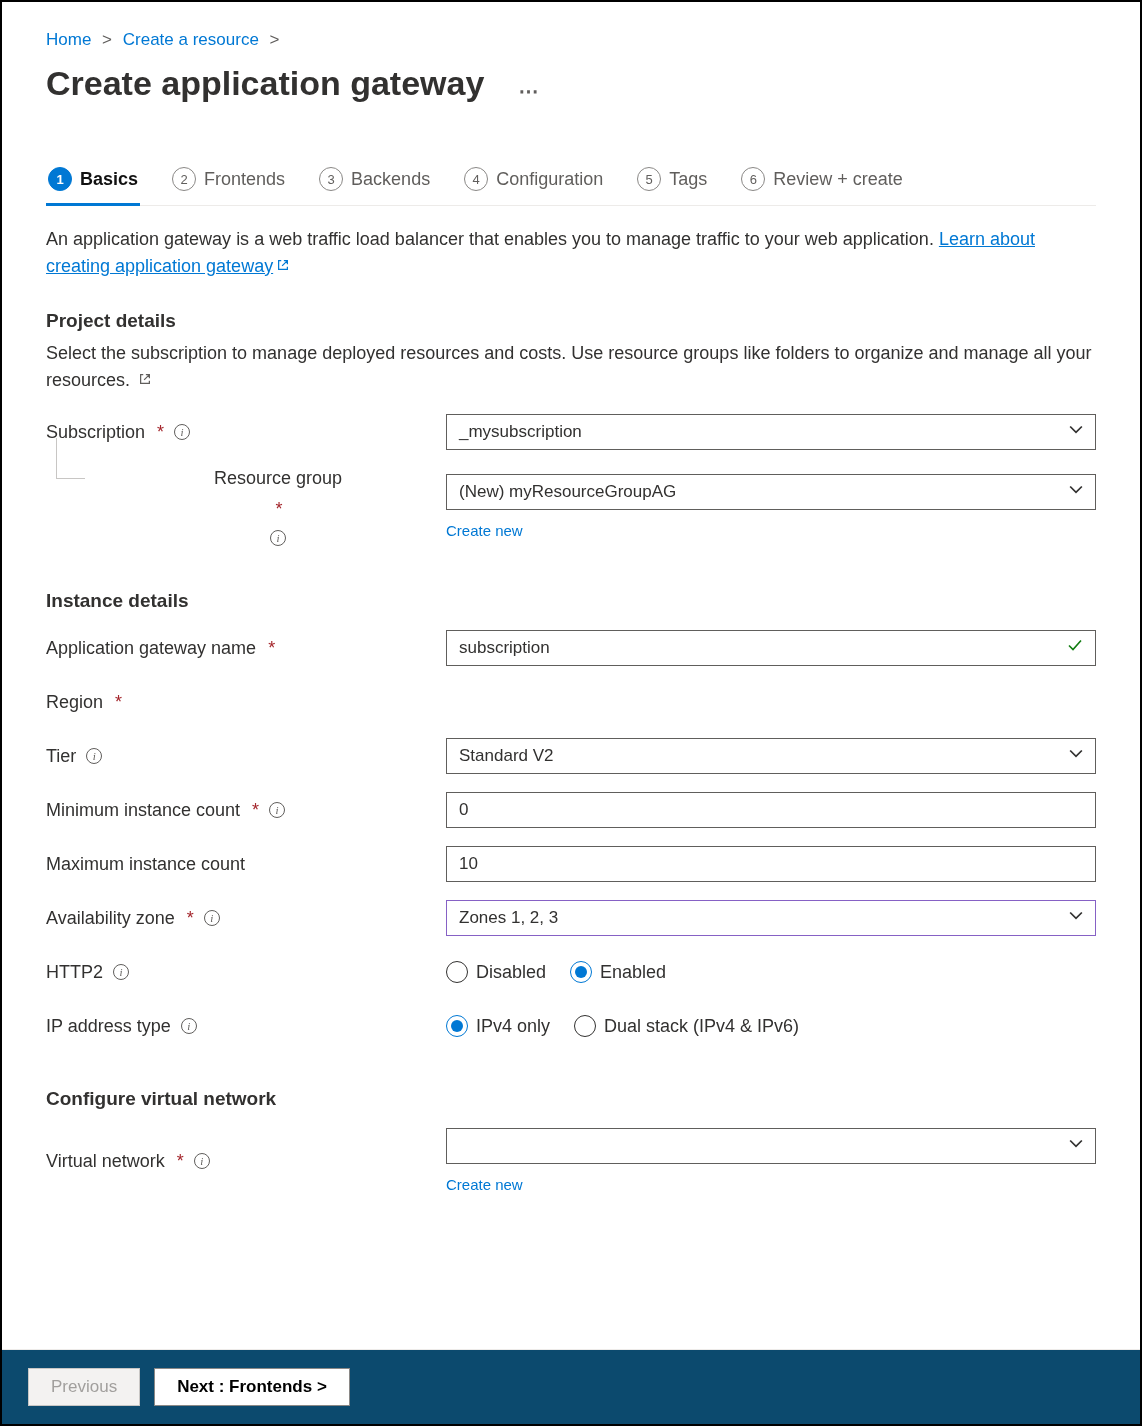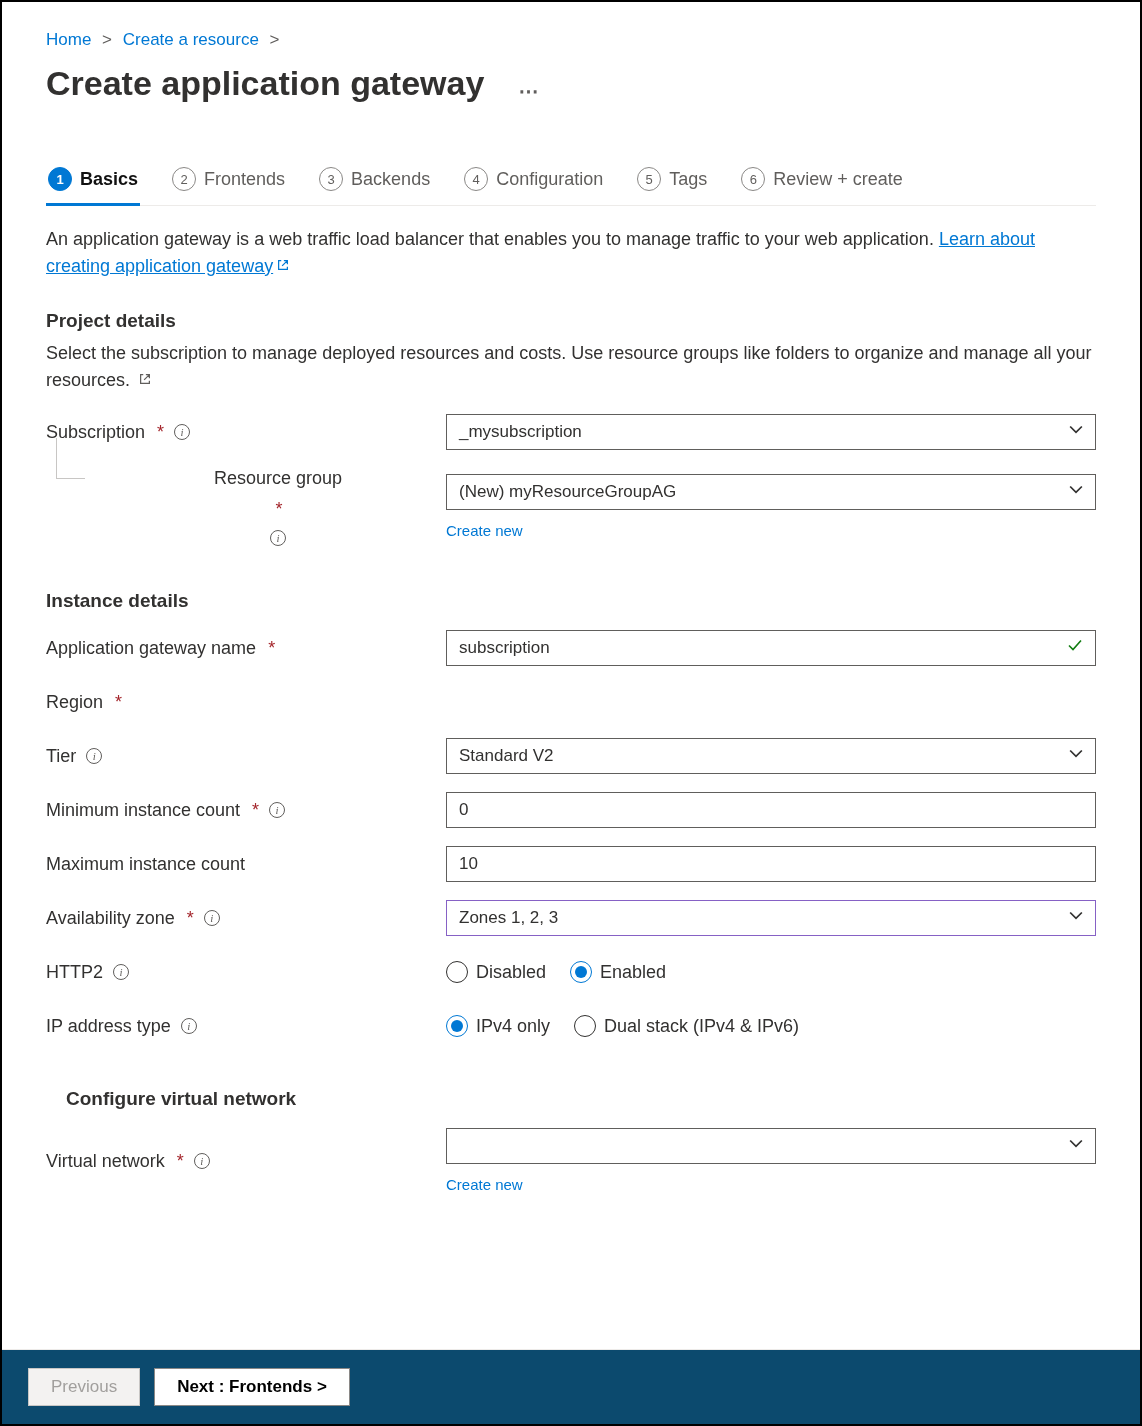--- a/index.html
+++ b/index.html
@@ -256,21 +256,21 @@
             <span>IPv4 only</span>
           </div>
           <div class="radio">
             <span class="circle"></span>
             <span>Dual stack (IPv4 &amp; IPv6)</span>
           </div>
         </div>
       </div>
     </div>
 
-    <h2 class="section" style="margin-top:44px;margin-left:20px;">Configure virtual network</h2>
+    <h2 class="section" style="margin-top:44px;">Configure virtual network</h2>
 
     <div class="form-row">
       <div class="label-col">
         <span>Virtual network</span>
         <span class="req">*</span>
         <span class="info-icon">i</span>
       </div>
       <div class="field-col">
         <div class="select">
           <span></span>

